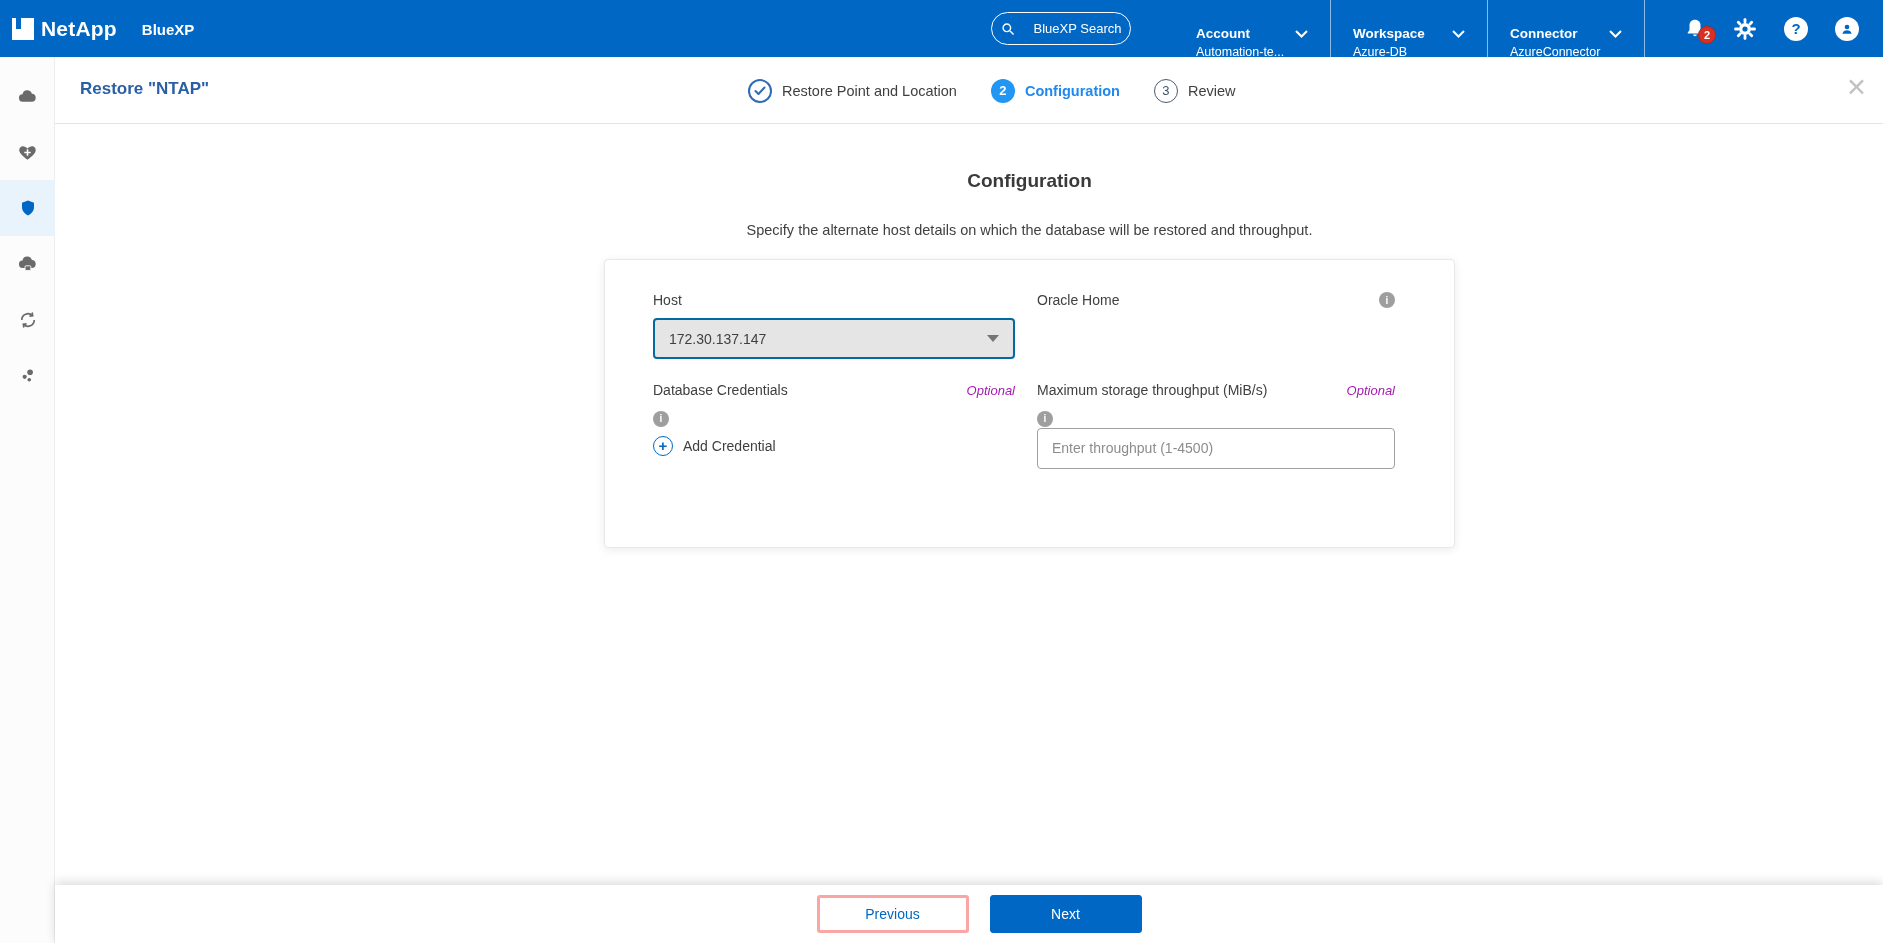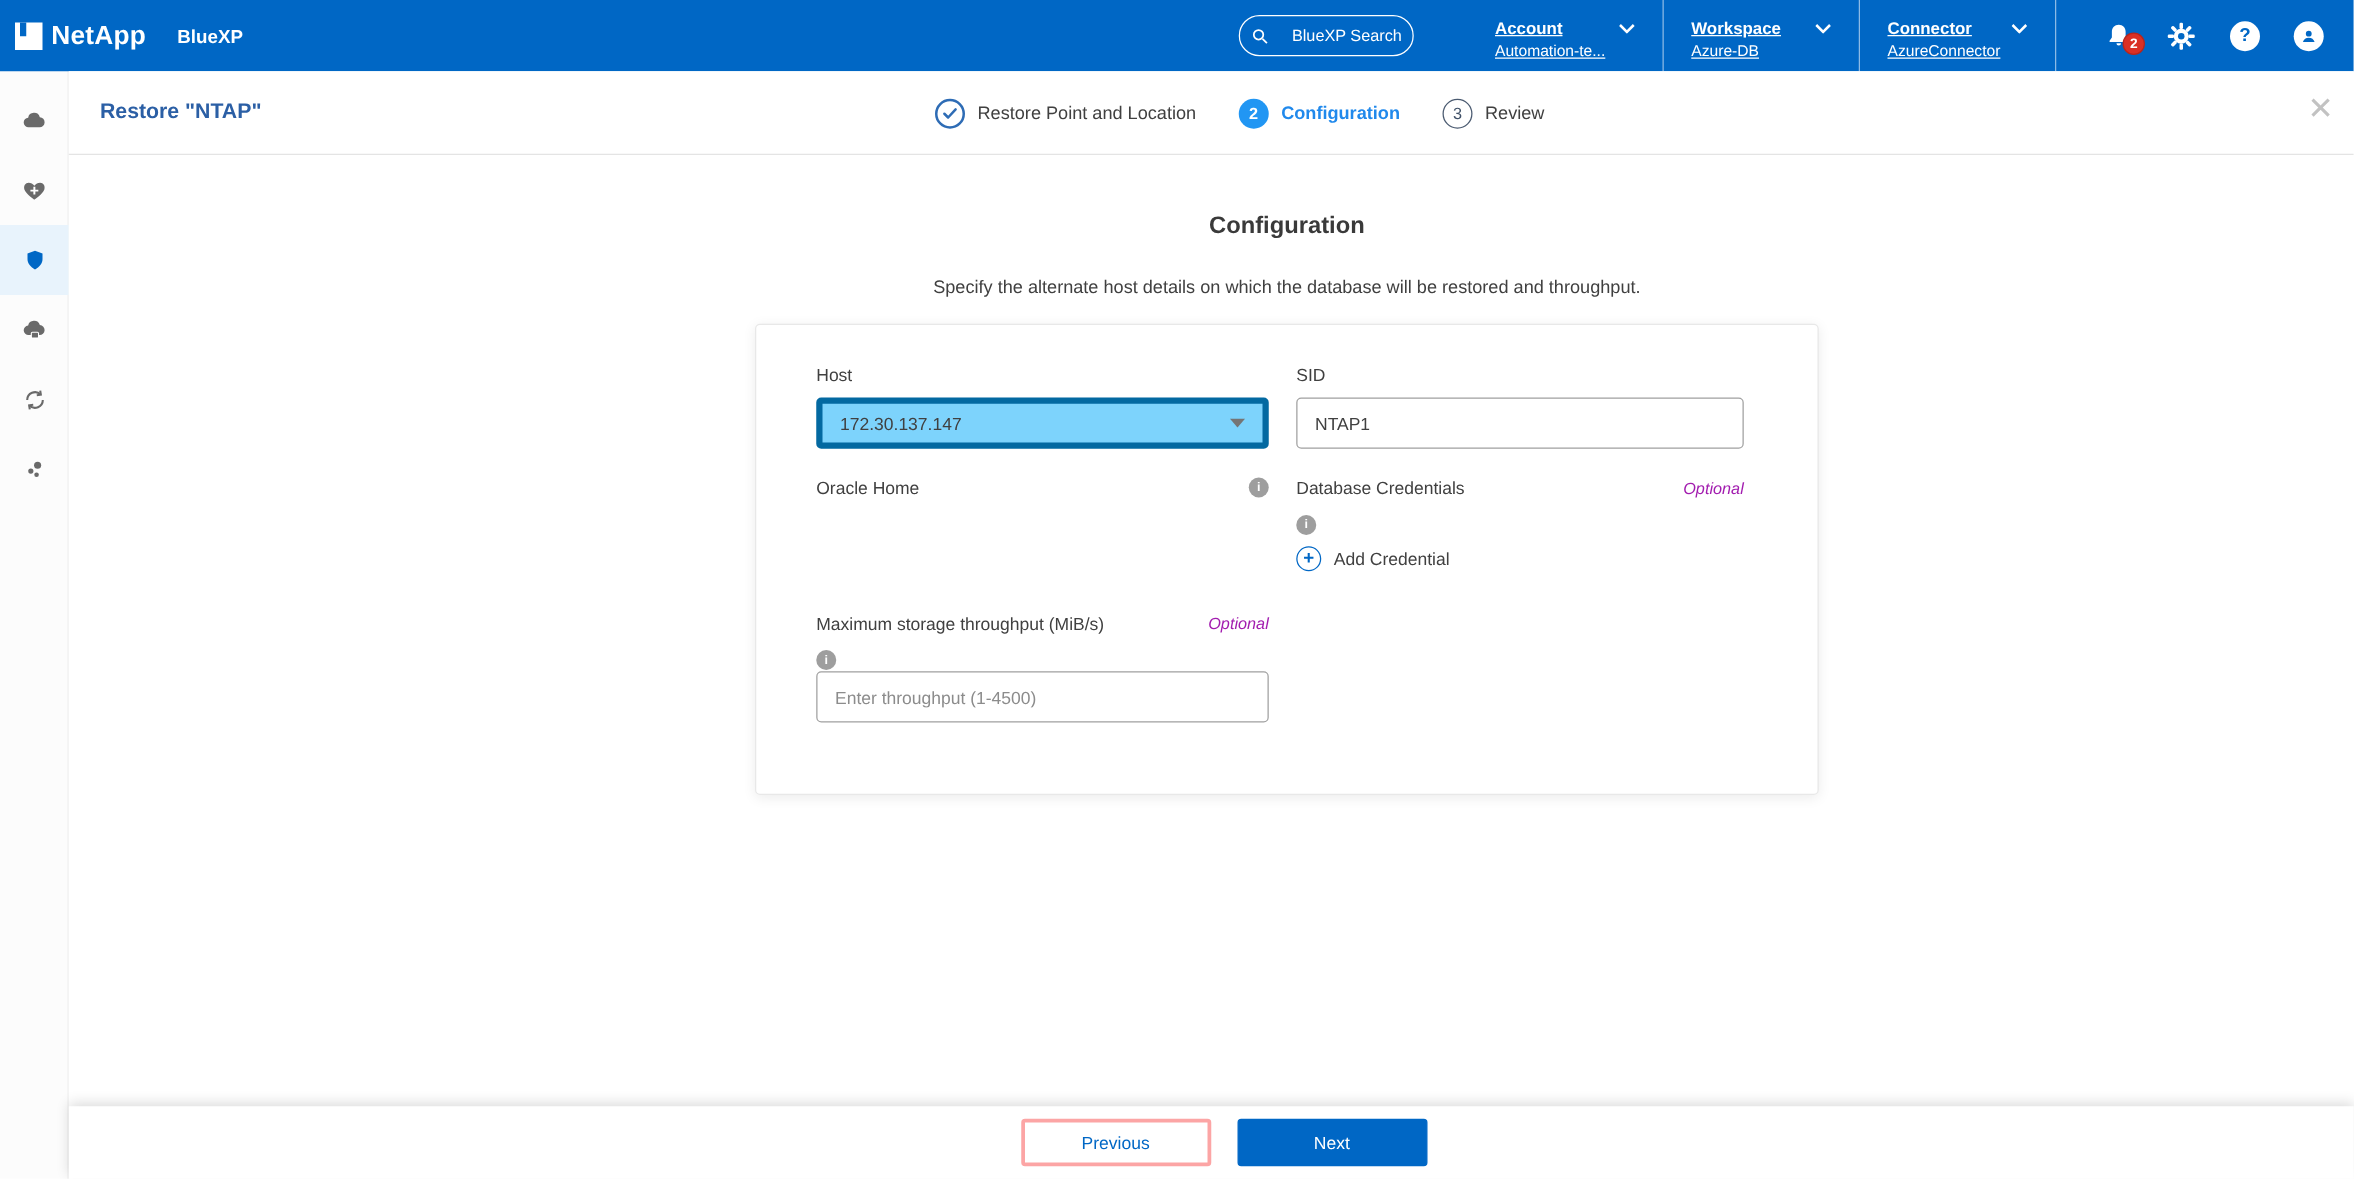--- a/index.html
+++ b/index.html
@@ -10,21 +10,21 @@
   .topbar { position:relative; height:57px; background:#0067C5; color:#fff; }
   .brand { position:absolute; left:12px; top:0; height:57px; display:flex; align-items:center; gap:7px; }
   .logo { position:relative; width:22px; height:22px; background:#fff; display:inline-block; }
   .logo::after { content:""; position:absolute; left:4px; top:0; width:5px; height:11px; background:#0067C5; }
   .brand-name { font-size:21px; font-weight:700; letter-spacing:.2px; }
   .brand-product { font-size:15px; font-weight:700; margin-left:18px; margin-top:2px; }
   .search-pill { position:absolute; left:991px; top:12px; width:140px; height:33px;
     border:1px solid #fff; border-radius:17px; background:transparent; color:#fff;
     display:flex; align-items:center; justify-content:center; gap:19px; font-size:13px; cursor:pointer; }
   .menus { position:absolute; left:1196px; top:0; height:57px; display:flex; align-items:stretch; }
-  .menu { width:112px; padding-top:15px; cursor:pointer;text-decoration:underline; }
+  .menu { width:112px; padding-top:26px; cursor:pointer; }
   .menu-top { display:flex; align-items:center; justify-content:space-between; font-size:13.5px; font-weight:700; }
   .menu-sub { font-size:12.5px; margin-top:4px; white-space:nowrap; }
   .vdiv { width:1px; background:rgba(255,255,255,.55); margin:0 22px; }
   .top-icons { position:absolute; right:24px; top:0; height:57px; display:flex; align-items:center; gap:27px; }
   .tool-btn { position:relative; background:none; border:none; cursor:pointer; display:flex; align-items:center; }
   .badge { position:absolute; right:-10px; bottom:-3px; min-width:18px; height:18px; border-radius:9px;
     background:#D93025; color:#fff; font-size:11px; font-weight:700; display:flex; align-items:center;
     justify-content:center; border:1px solid #b7251c; }
   .circle-icon { width:24px; height:24px; border-radius:50%; background:#fff; color:#0067C5;
     display:flex; align-items:center; justify-content:center; font-weight:700; font-size:15px; }
@@ -62,22 +62,22 @@
   .grid { display:grid; grid-template-columns:362px 358px; column-gap:22px; }
   .field { font-size:14px; }
   .label-row { display:flex; align-items:center; justify-content:space-between; height:16px; }
   label { font-size:14px; color:#404040; }
   .optional { font-size:13px; color:#a21caf; font-style:italic; }
   .info-icon { width:16px; height:16px; border-radius:50%; background:#9e9e9e; color:#fff; font-size:10px;
     font-weight:700; display:inline-flex; align-items:center; justify-content:center; flex:none; }
   .text-input { width:100%; height:41px; border:1px solid #a0a0a0; border-radius:4px; padding:0 14px;
     font-size:14px; color:#404040; font-family:"Liberation Sans",sans-serif; background:#fff; }
   .text-input::placeholder { color:#8c8c8c; }
-  .select-box { width:100%; height:41px; border:5px solid #0369a1; border-radius:4px; padding:0 14px;
-    display:flex; align-items:center; justify-content:space-between; cursor:pointer; background:#7dd3fc; }
+  .select-box { width:100%; height:41px; border:2px solid #0369a1; border-radius:4px; padding:0 14px;
+    display:flex; align-items:center; justify-content:space-between; cursor:pointer; background:#e5e5e5; }
   .caret { width:0; height:0; border-left:6px solid transparent; border-right:6px solid transparent;
     border-top:7px solid #757575; }
   .mt10 { margin-top:10px; }
   .row1 { margin-bottom:23px; }
   .row2 { margin-bottom:34px; }
   .cred-info { margin-top:11px; }
   .add-cred { display:flex; align-items:center; gap:10px; margin-top:9px; cursor:pointer;
     background:none; border:none; font-size:14px; color:#404040; }
   .plus-circle { width:20px; height:20px; border:1.6px solid #0067C5; border-radius:50%; color:#0067C5;
     font-size:15px; font-weight:600; display:flex; align-items:center; justify-content:center; line-height:1; }
@@ -259,26 +259,20 @@
 
             <div class="field row1">
               <div class="label-row">
                   <label>Host</label>
                 </div>
               <div class="select-box mt10">
                 <span>172.30.137.147</span>
                 <span class="caret"></span>
               </div>
             </div>
-            <div class="field row1">
-              <div class="label-row">
-                  <label>SID</label>
-                </div>
-              <input class="text-input mt10" value="NTAP1" style="">
-            </div>
 
             <div class="field row2">
               <div class="label-row">
                 <label>Oracle Home</label>
                 <span class="info-icon">i</span>
               </div>
               <div style="height:6px"></div>
             </div>
             <div class="field row2">
               <div class="label-row">

